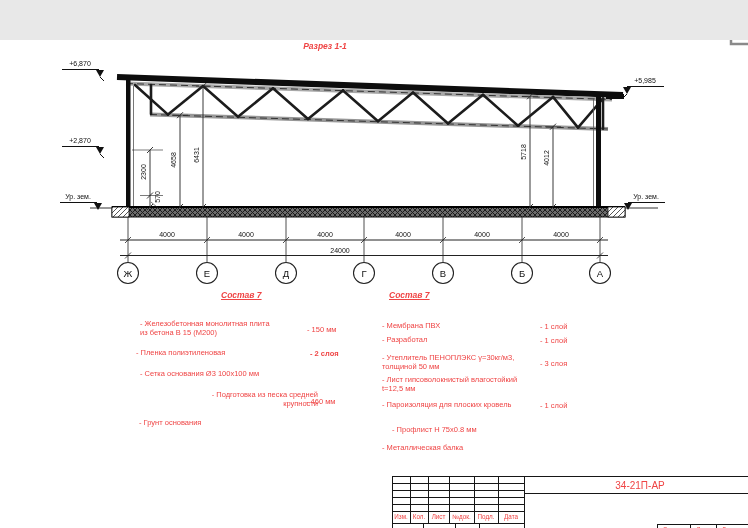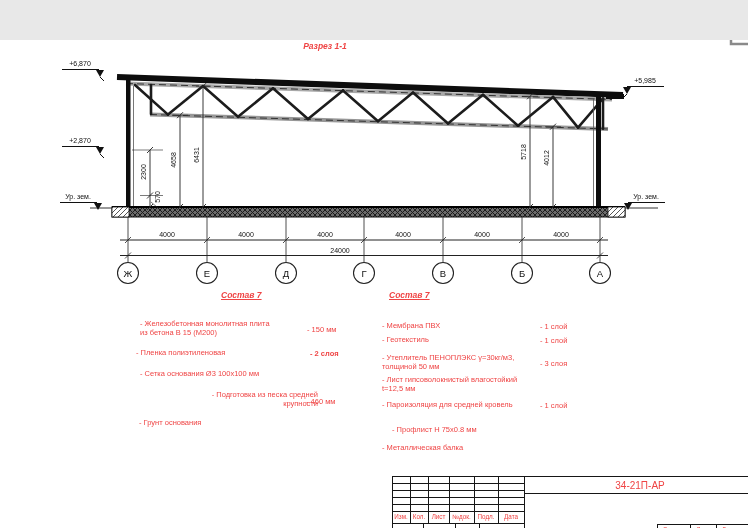--- a/index.html
+++ b/index.html
@@ -210,28 +210,28 @@
     <div class="abs li-name" style="left:140px;top:351px;width:178px;text-align:right;">- Подготовка из песка средней
 крупности</div>
     <div class="abs li-val" style="left:306px;top:357px;">- 460 мм</div>
     <div class="abs li-name" style="left:139px;top:379px;width:178px;">- Грунт основания</div>
   </div>
 
   <div>
     <div class="abs sec-heading" style="left:389px;top:250px;">Состав 7</div>
     <div class="abs li-name" style="left:382px;top:282px;width:165px;">- Мембрана ПВХ</div>
     <div class="abs li-val" style="left:540px;top:282px;">- 1 слой</div>
-    <div class="abs li-name" style="left:382px;top:296px;width:165px;">- Геотекстиль</div>
+    <div class="abs li-name" style="left:382px;top:296px;width:165px;">- Разработал</div>
     <div class="abs li-val" style="left:540px;top:296px;">- 1 слой</div>
     <div class="abs li-name" style="left:382px;top:314px;width:165px;">- Утеплитель ПЕНОПЛЭКС γ=30кг/м3,
 толщиной 50 мм</div>
     <div class="abs li-val" style="left:540px;top:319px;">- 3 слоя</div>
     <div class="abs li-name" style="left:382px;top:336px;width:170px;">- Лист гипсоволокнистый влагостойкий
 t=12,5 мм</div>
-    <div class="abs li-name" style="left:382px;top:361px;width:165px;">- Пароизоляция для средней кровель</div>
+    <div class="abs li-name" style="left:382px;top:361px;width:165px;">- Пароизоляция для плоских кровель</div>
     <div class="abs li-val" style="left:540px;top:361px;">- 1 слой</div>
     <div class="abs li-name" style="left:392px;top:386px;width:165px;">- Профлист Н 75х0.8 мм</div>
     <div class="abs li-name" style="left:382px;top:404px;width:165px;">- Металлическая балка</div>
   </div>
 
   <div class="abs" style="left:392px;top:436px;width:356px;height:92px;">
 
     <div class="vl" style="left:0;top:0;height:92px;width:1.4px;"></div>
     <div class="hl" style="left:0;top:0;width:356px;height:1.4px;"></div>
 

